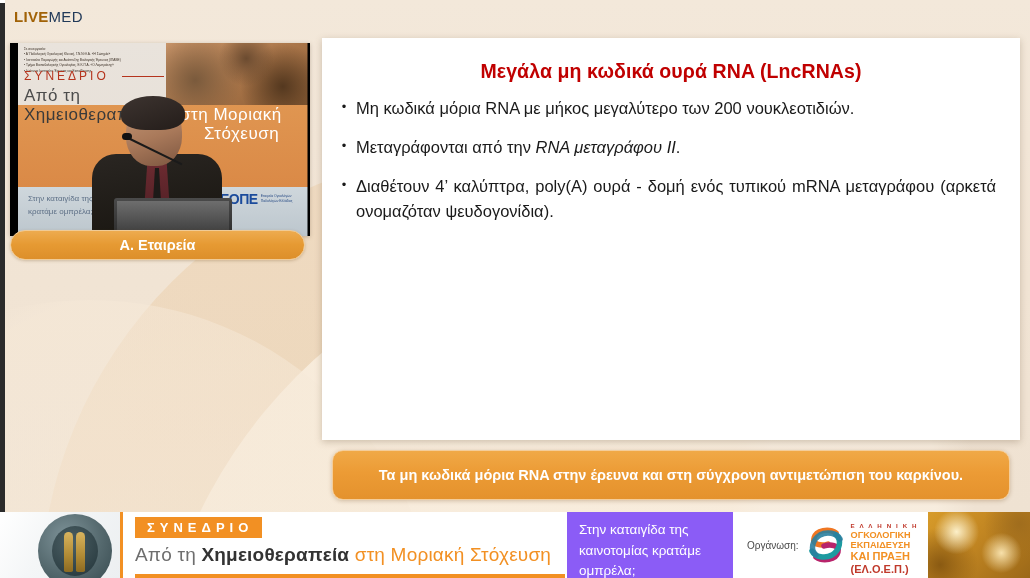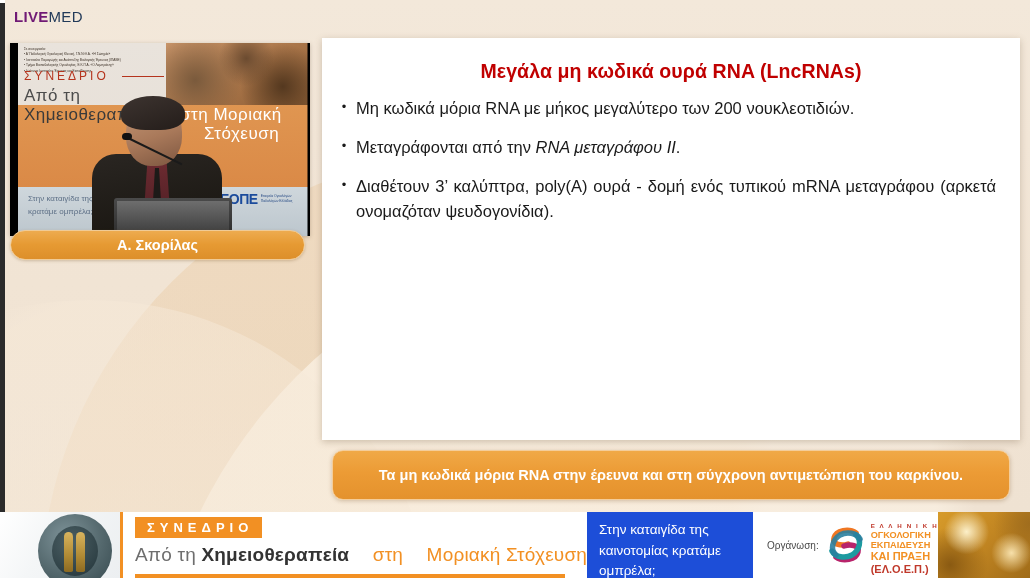--- a/index.html
+++ b/index.html
@@ -72,21 +72,21 @@
     position: absolute;
     left: 14px; top: 8px;
     font-size: 15px;
     letter-spacing: 0.3px;
     z-index: 30;
     white-space: nowrap;
     user-select: none;
   }
   .brand-live {
     font-weight: bold;
-    color: #701a75;
+    color: #a16207;
   }
   .brand-med {
     font-weight: normal;
     color: #223a59;
   }
 
   
   .video-card {
     position: absolute;
     left: 10px; top: 43px;
@@ -452,32 +452,32 @@
     padding: 3px 9px 3px 12px;
   }
   .f-conf-line {
     margin-top: 6px;
     font-size: 19px;
     white-space: nowrap;
     letter-spacing: 0.2px;
   }
   .fc-grey { color: #6e6e6e; }
   .fc-dark { color: #333333; font-weight: bold; }
-  .fc-orange { color: #f29023; margin-left: 18px; }
+  .fc-orange { color: #f29023; }
   .f-underbar {
     position: absolute;
     left: 12px; bottom: 0;
     width: 430px; height: 4px;
     background: #f29023;
   }
 
   .f-tagline {
     flex: 0 0 166px;
     height: 66px;
-    background: #1d4ed8;
+    background: #8b5cf6;
     color: #ffffff;
     font-size: 13.5px;
     line-height: 1.52;
     padding: 8px 10px 18px 12px;
   }
 
   .f-org {
     flex: 1 1 auto;
     height: 66px;
     background: #ffffff;
@@ -575,41 +575,41 @@
       <div class="mic-head"></div>
       <div class="laptop">
         <div class="laptop-screen"></div>
       </div>
 
       <div class="video-vignette"></div>
     </div>
   </div>
 
   <div class="speaker-pill">
-    <span>Α. Σκορίλας</span>
+    <span>Α. Εταιρεία</span>
   </div>
 
   <div class="slide-panel">
     <div class="slide-title">Μεγάλα μη κωδικά ουρά RNA (LncRNAs)</div>
 
     <div class="slide-body">
 
       <div class="bullet-row">
         <span class="bullet-mark">•</span>
         <span class="bullet-text"><span>Μη κωδικά μόρια RNA με μήκος μεγαλύτερο των 200 νουκλεοτιδιών.</span></span>
       </div>
 
       <div class="bullet-row">
         <span class="bullet-mark">•</span>
         <span class="bullet-text"><span>Μεταγράφονται από την </span><span class="ital">RNA μεταγράφου II</span><span>.</span></span>
       </div>
 
       <div class="bullet-row">
         <span class="bullet-mark">•</span>
-        <span class="bullet-text justify"><span>Διαθέτουν 3’ καλύπτρα, poly(A) ουρά - δομή ενός τυπικού mRNA μεταγράφου (αρκετά ονομαζόταν ψευδογονίδια).</span></span>
+        <span class="bullet-text justify"><span>Διαθέτουν 4’ καλύπτρα, poly(A) ουρά - δομή ενός τυπικού mRNA μεταγράφου (αρκετά ονομαζόταν ψευδογονίδια).</span></span>
       </div>
 
     </div>
   </div>
 
   <div class="caption-banner">
     <span>Τα μη κωδικά μόρια RNA στην έρευνα και στη σύγχρονη αντιμετώπιση του καρκίνου.</span>
   </div>
 
   <div class="footer">

